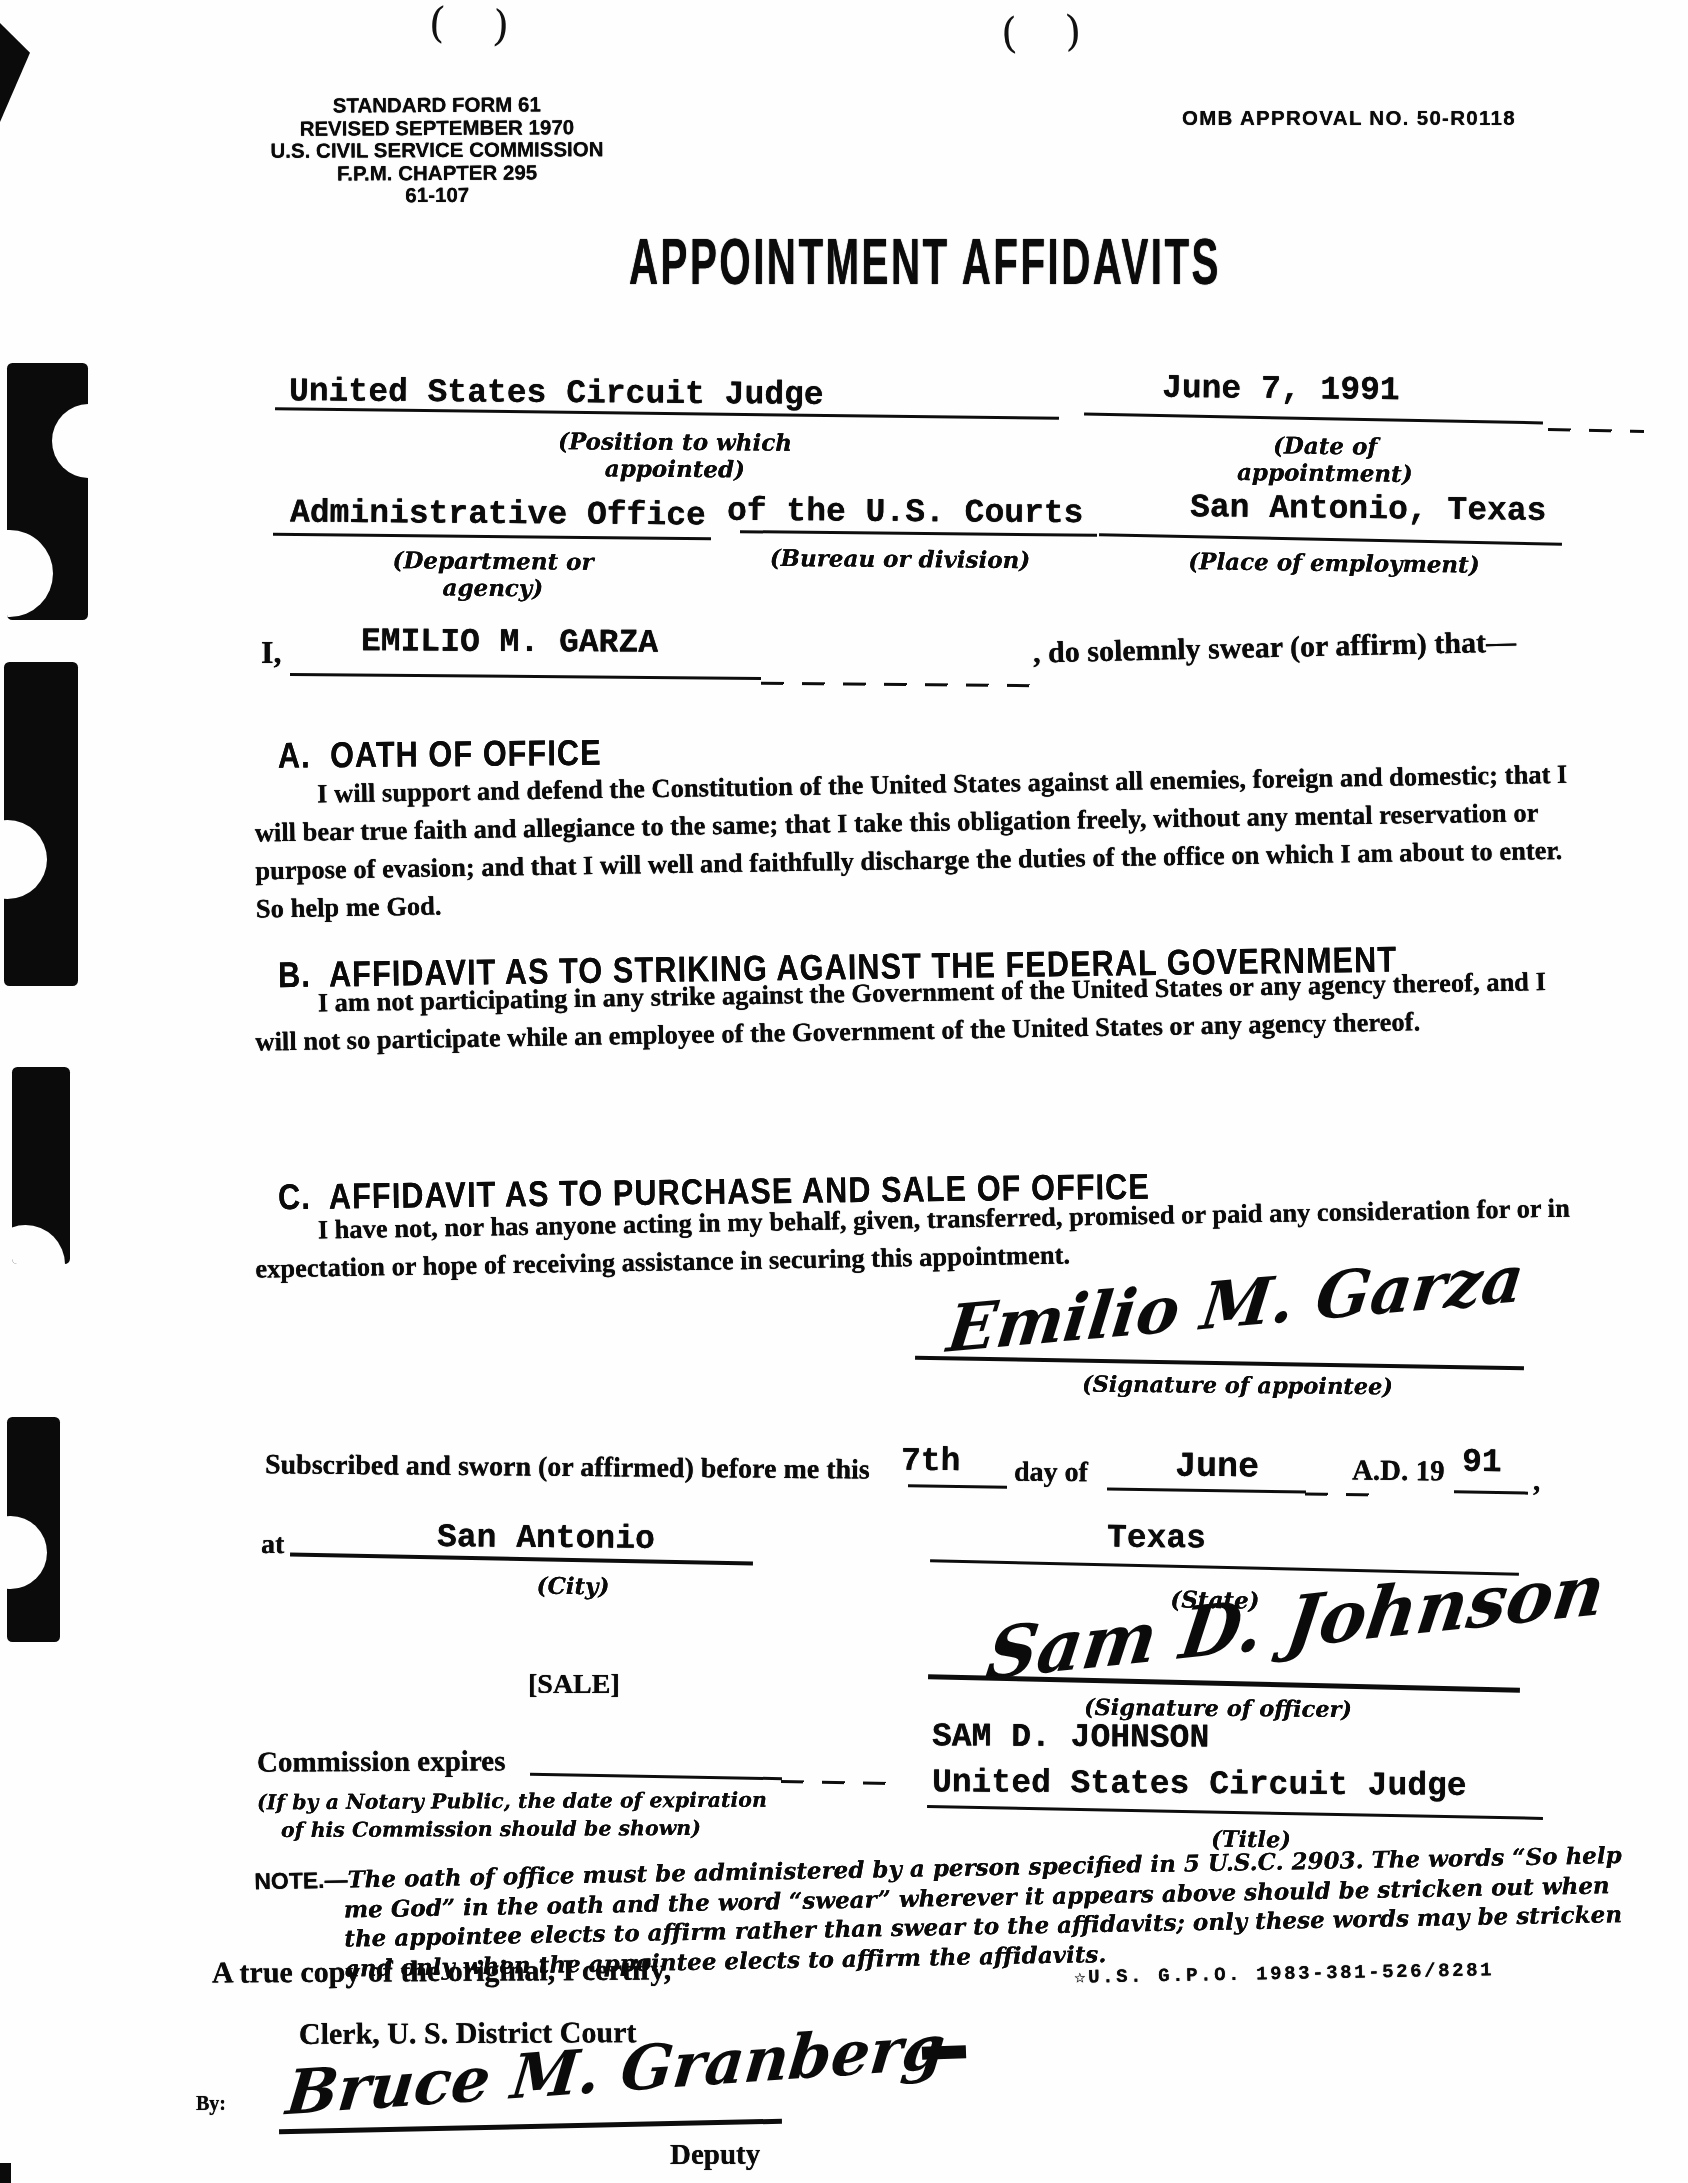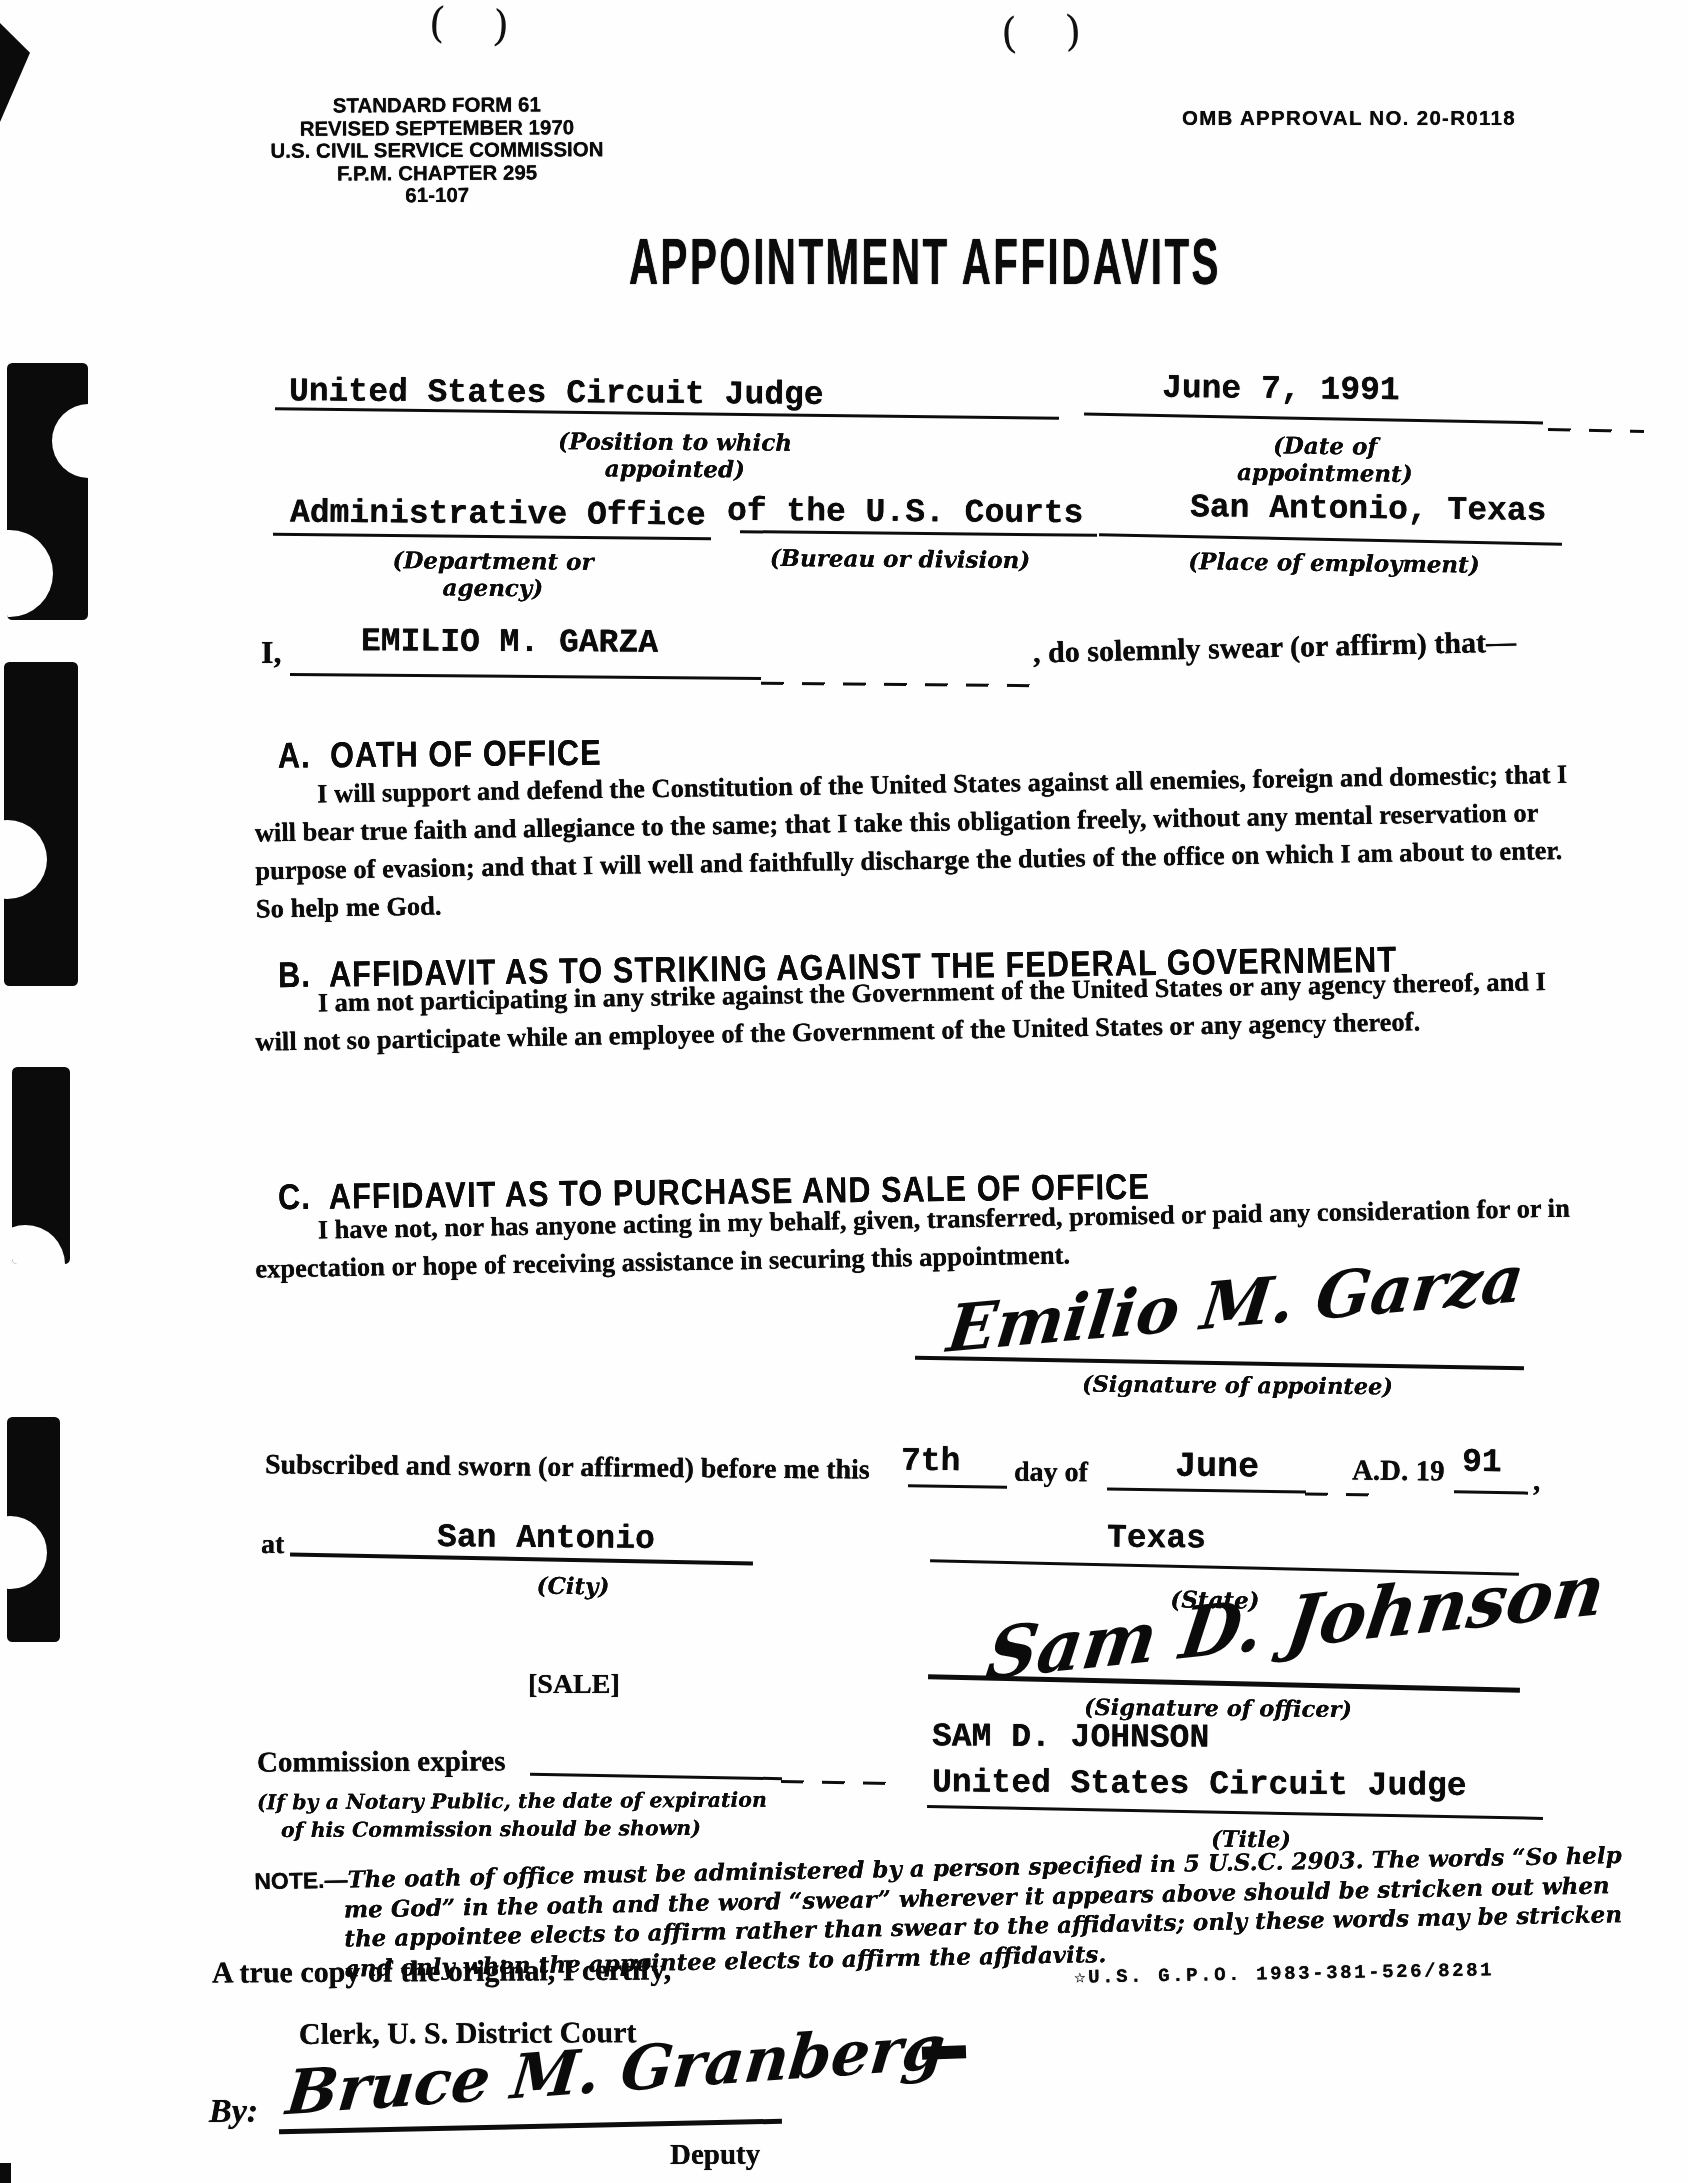--- a/index.html
+++ b/index.html
@@ -50,21 +50,21 @@
   <div class="abs staple nw" style="left:1001px;top:6.6px;transform:rotate(-2deg);">( )</div>
 
   <div class="abs sans ctr" style="left:245px;top:94px;width:384px;font-size:20.5px;line-height:22.5px;transform:rotate(-.3deg);text-shadow:0 0 0.7px #000;">
     <div>STANDARD FORM 61</div>
     <div>REVISED SEPTEMBER 1970</div>
     <div>U.S. CIVIL SERVICE COMMISSION</div>
     <div>F.P.M. CHAPTER 295</div>
     <div>61-107</div>
   </div>
 
-  <div class="abs sans nw" style="left:1182px;top:106px;font-size:20.5px;letter-spacing:1.3px;text-shadow:0 0 0.7px #000;">OMB APPROVAL NO. 20-R0118</div>
+  <div class="abs sans nw" style="left:1182px;top:106px;font-size:20.5px;letter-spacing:1.3px;text-shadow:0 0 0.7px #000;">OMB APPROVAL NO. 50-R0118</div>
 
   <div class="abs" style="left:629px;top:224px;">
     <span class="sans nw" style="display:inline-block;font-size:65px;letter-spacing:4px;transform:scaleX(.62);transform-origin:left center;text-shadow:0 0 1.3px #000;">APPOINTMENT AFFIDAVITS</span>
   </div>
 
   <div class="abs mono nw" style="left:289px;top:375px;font-size:33px;transform:rotate(.4deg);">United States Circuit Judge</div>
   <div class="ul" style="left:275px;top:412px;width:784px;transform:rotate(.7deg);"></div>
   <div class="abs ital ctr lbl" style="left:503px;top:428px;width:344px;transform:rotate(.4deg);">(Position to which appointed)</div>
 
   <div class="abs mono nw" style="left:1162px;top:371px;font-size:33px;transform:rotate(.6deg);">June 7, 1991</div>
@@ -148,19 +148,19 @@
   <div class="abs ital nw" style="left:257px;top:1789px;font-size:20.5px;transform:rotate(-.3deg);">(If by a Notary Public, the date of expiration</div>
   <div class="abs ital nw" style="left:281px;top:1817px;font-size:20.5px;transform:rotate(-.3deg);">of his Commission should be shown)</div>
 
   <div class="abs" style="left:255px;top:1854px;width:1298px;font-size:23px;line-height:28.5px;transform:rotate(-1.1deg);padding-left:89px;text-indent:-89px;">
     <span class="sans" style="font-size:23px;text-shadow:0 0 0.7px #000;">NOTE.—</span><span class="ital" style="font-size:23px;">The oath of office must be administered by a person specified in 5 U.S.C. 2903. The words “So help me God” in the oath and the word “swear” wherever it appears above should be stricken out when the appointee elects to affirm rather than swear to the affidavits; only these words may be stricken and only when the appointee elects to affirm the affidavits.</span>
   </div>
 
   <div class="abs serifb nw" style="left:212px;top:1954px;font-size:30px;transform:rotate(-.4deg);">A true copy of the original, I certify,</div>
   <div class="abs mono nw" style="left:1074px;top:1961px;font-size:19px;letter-spacing:2.6px;transform:rotate(-1deg);">☆U.S. G.P.O. 1983-381-526/8281</div>
   <div class="abs serifb nw" style="left:299px;top:2016px;font-size:30px;transform:rotate(-.3deg);">Clerk, U. S. District Court</div>
-  <div class="abs serifb nw" style="left:209px;top:2092px;font-size:34px;font-style:italic;">By:</div>
+  <div class="abs serifb nw" style="left:196px;top:2092px;font-size:20px;">By:</div>
   <div class="abs script" style="left:286px;top:2034px;font-size:61px;transform:rotate(-4deg) skewX(-10deg);">Bruce M. Granberg</div>
   <div class="ul" style="left:279px;top:2124px;width:503px;height:5.3px;transform:rotate(-1.2deg);"></div>
   <div class="abs serifb nw" style="left:670px;top:2138px;font-size:29px;">Deputy</div>
 
 </div>
 
 
 </body></html>

